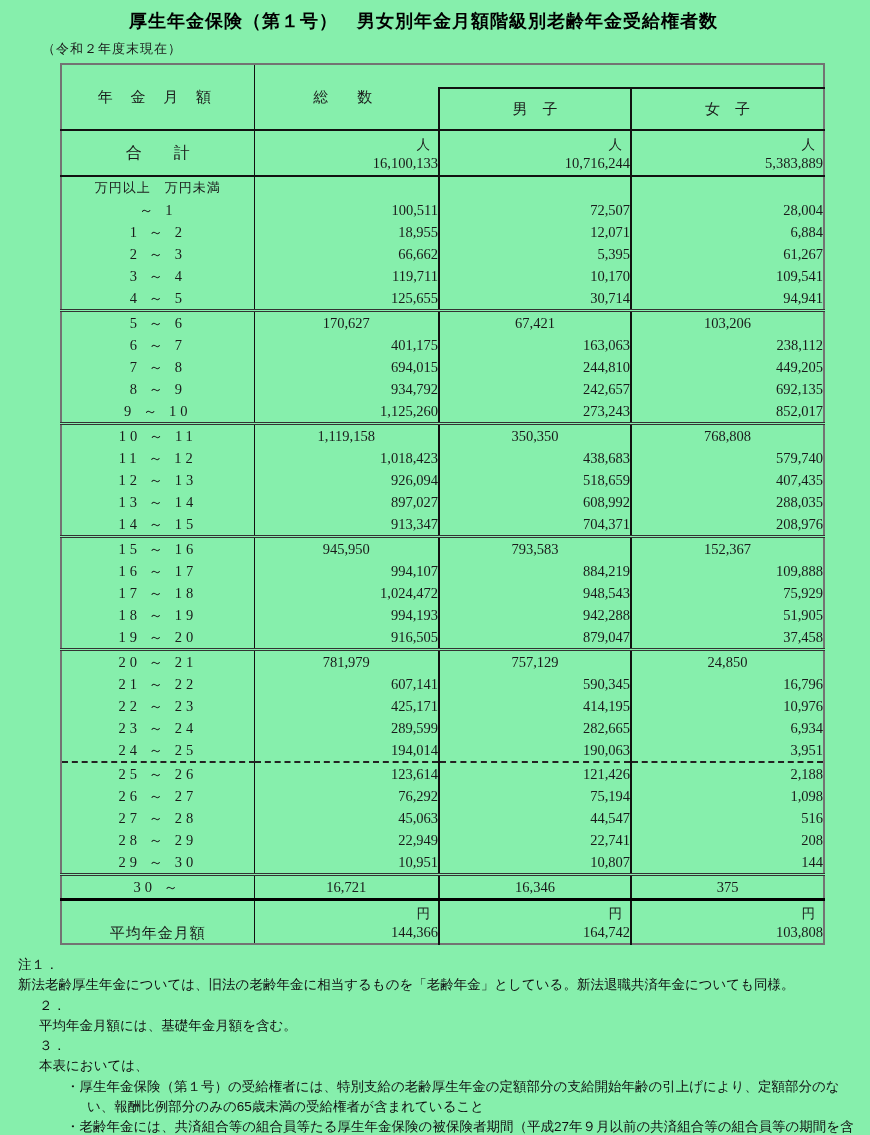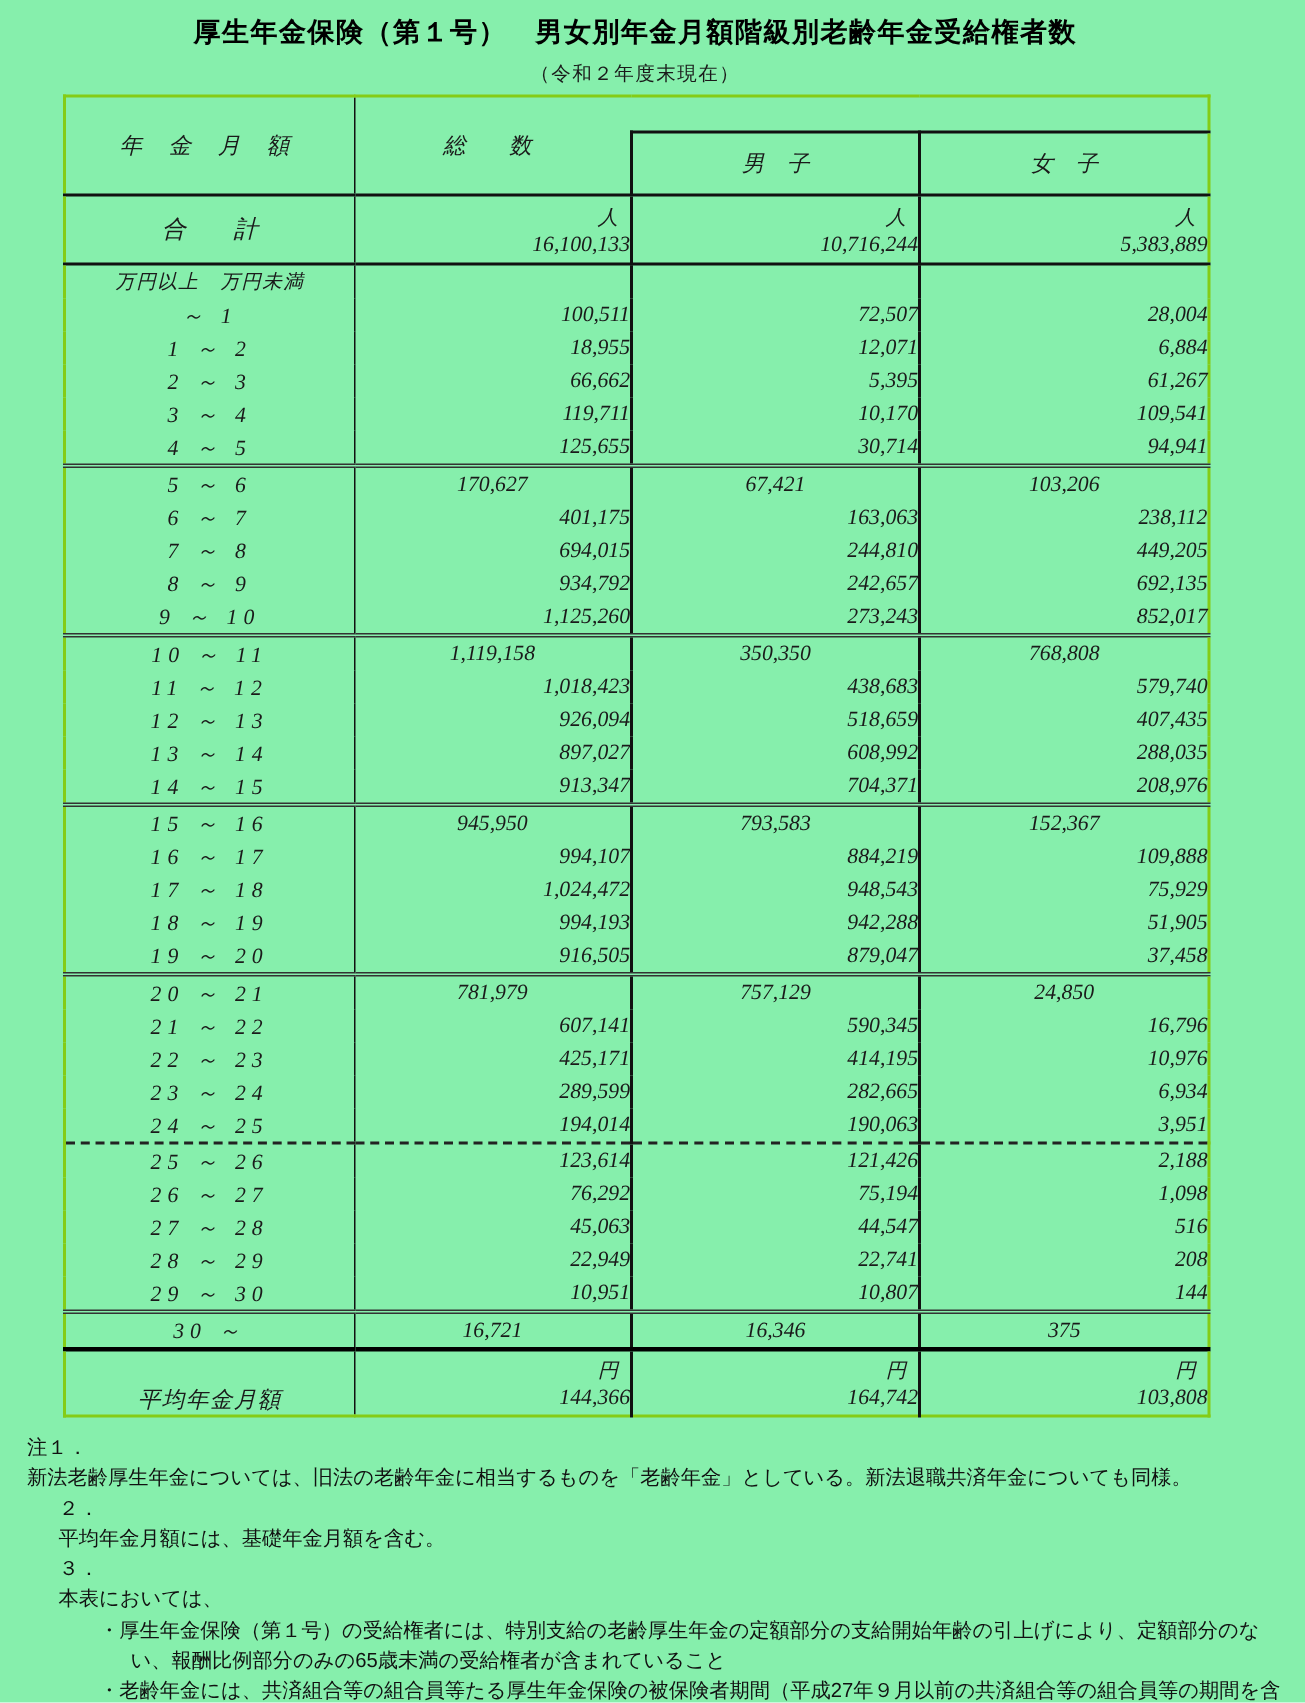--- a/index.html
+++ b/index.html
@@ -7,26 +7,26 @@
     position:relative; width:870px; height:1135px; background:#86efac;
     font-family:"Liberation Serif","DejaVu Serif",serif; color:#1a1a1a;
     overflow:hidden;
   }
   .title {
     padding-top:9px; margin-left:42px; width:763px; text-align:center;
     font-family:"Liberation Sans","DejaVu Sans",sans-serif;
     font-weight:bold; font-size:18px; letter-spacing:1px; color:#000;
   }
   .subtitle {
-    margin-left:42px; width:763px; text-align:center;
+    margin-left:42px; width:763px; text-align:left;
     font-size:13px; margin-top:7px; margin-bottom:5px; letter-spacing:1px;
   }
   table.main {
     border-collapse:collapse; table-layout:fixed;
-    margin-left:42px; width:763px; border:2px solid #84cc16;font-style:italic;
+    margin-left:60px; width:763px; border:2px solid #737373;
   }
   col.w1{width:193px;} col.w2{width:185px;} col.w3{width:192px;} col.w4{width:193px;}
   table.main th, table.main td { padding:0; font-weight:normal; }
 
   
   .c1 { border-right:1px solid #111; }
   .c2 { border-right:2px solid #111; }
   .c3 { border-right:2px solid #111; }
 
   

